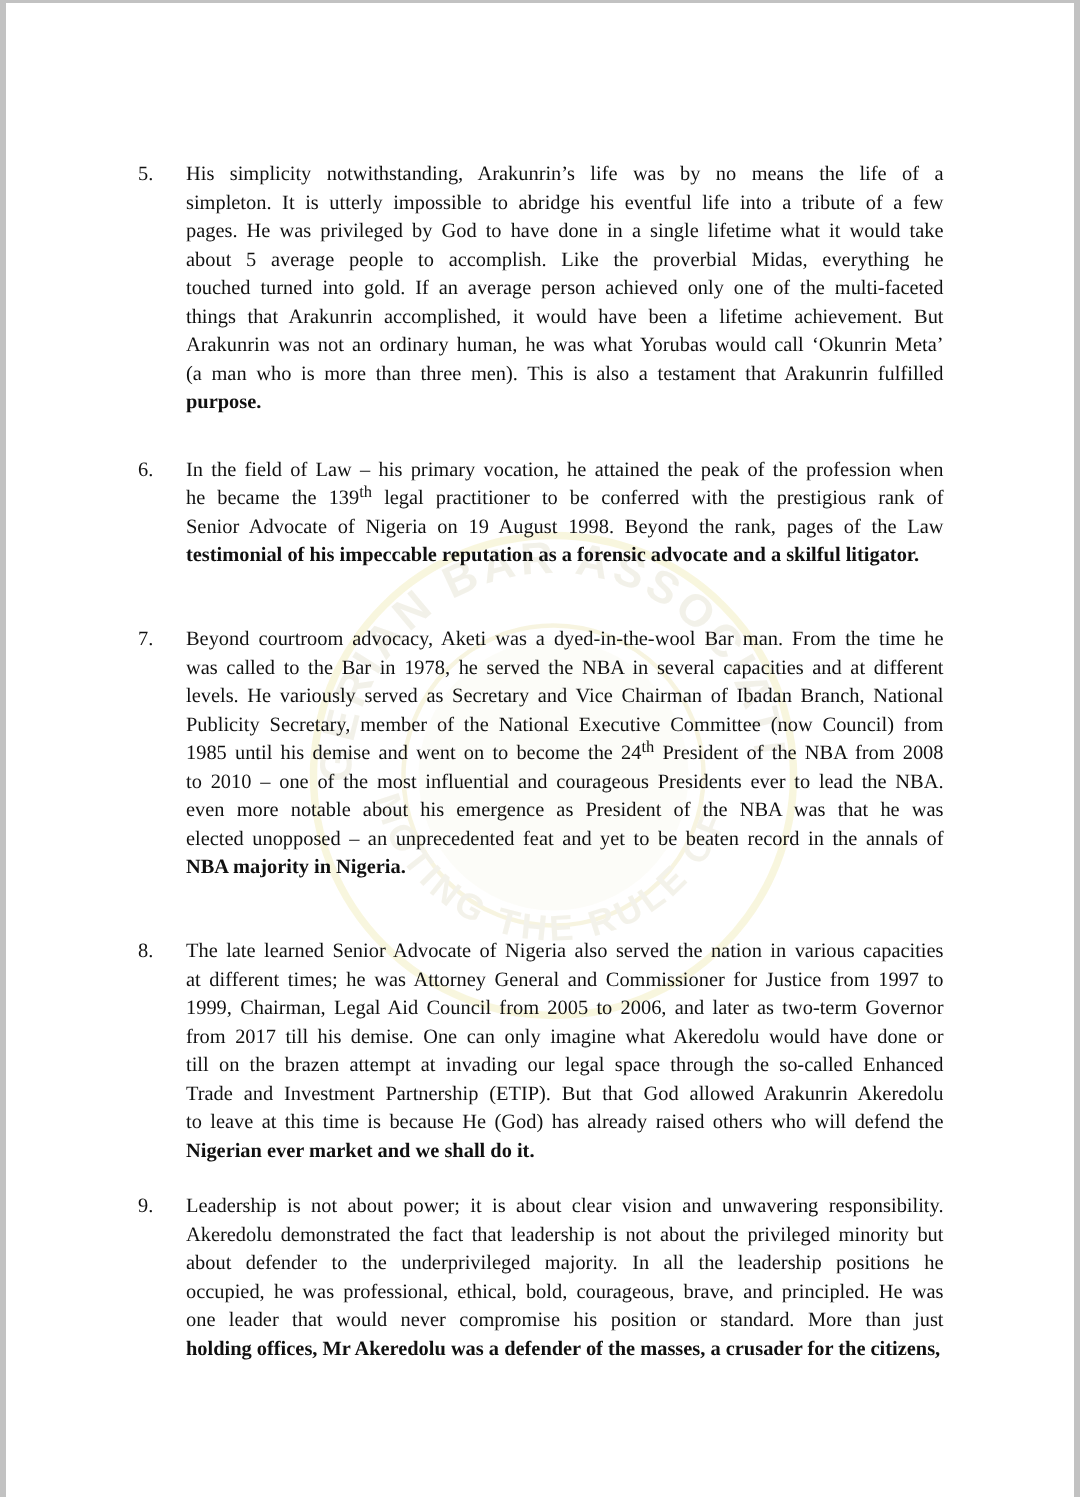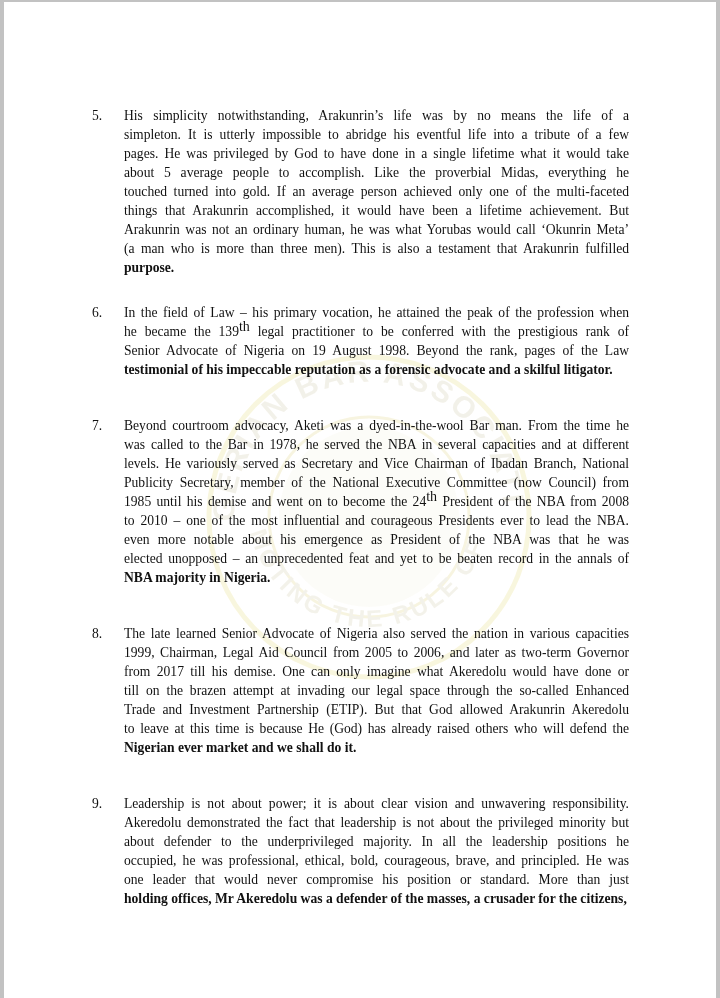--- a/index.html
+++ b/index.html
@@ -47,21 +47,21 @@
     line-height: 19px;
     text-align: justify;
     text-align-last: justify;
     white-space: nowrap;
     overflow: visible;
   }
   .line.last {
     text-align-last: left;
     font-weight: bold;
   }
-  sup { font-size: 14px; line-height: 0; vertical-align: 5px; }
+  sup { font-size: 11px; line-height: 0; vertical-align: 5px; }
 </style>
 </head>
 <body>
 
 <div class="page">
 
   <svg class="watermark" viewBox="0 0 390 340" xmlns="http://www.w3.org/2000/svg">
     <defs>
       <path id="arcTop" d="M 60 175 A 135 135 0 0 1 330 175"></path>
       <path id="arcBot" d="M 75 185 A 122 122 0 0 0 315 185"></path>
@@ -114,20 +114,21 @@
         <span class="line">even more notable about his emergence as President of the NBA was that he was</span>
         <span class="line">elected unopposed – an unprecedented feat and yet to be beaten record in the annals of</span>
         <span class="line last">NBA majority in Nigeria.</span>
       </div>
   </div>
 
   <div class="para" style="top:622px;">
     <span class="num">8.</span>
     <div class="lines">
         <span class="line">The late learned Senior Advocate of Nigeria also served the nation in various capacities</span>
+        <span class="line">at different times; he was Attorney General and Commissioner for Justice from 1997 to</span>
         <span class="line">1999, Chairman, Legal Aid Council from 2005 to 2006, and later as two-term Governor</span>
         <span class="line">from 2017 till his demise.  One can only imagine what Akeredolu would have done or</span>
         <span class="line">till on the brazen attempt at invading our legal space through the so-called Enhanced</span>
         <span class="line">Trade and Investment Partnership (ETIP). But that God allowed Arakunrin Akeredolu</span>
         <span class="line">to leave at this time is because He (God) has already raised others who will defend the</span>
         <span class="line last">Nigerian ever market and we shall do it.</span>
       </div>
   </div>
 
   <div class="para" style="top:792px;">

